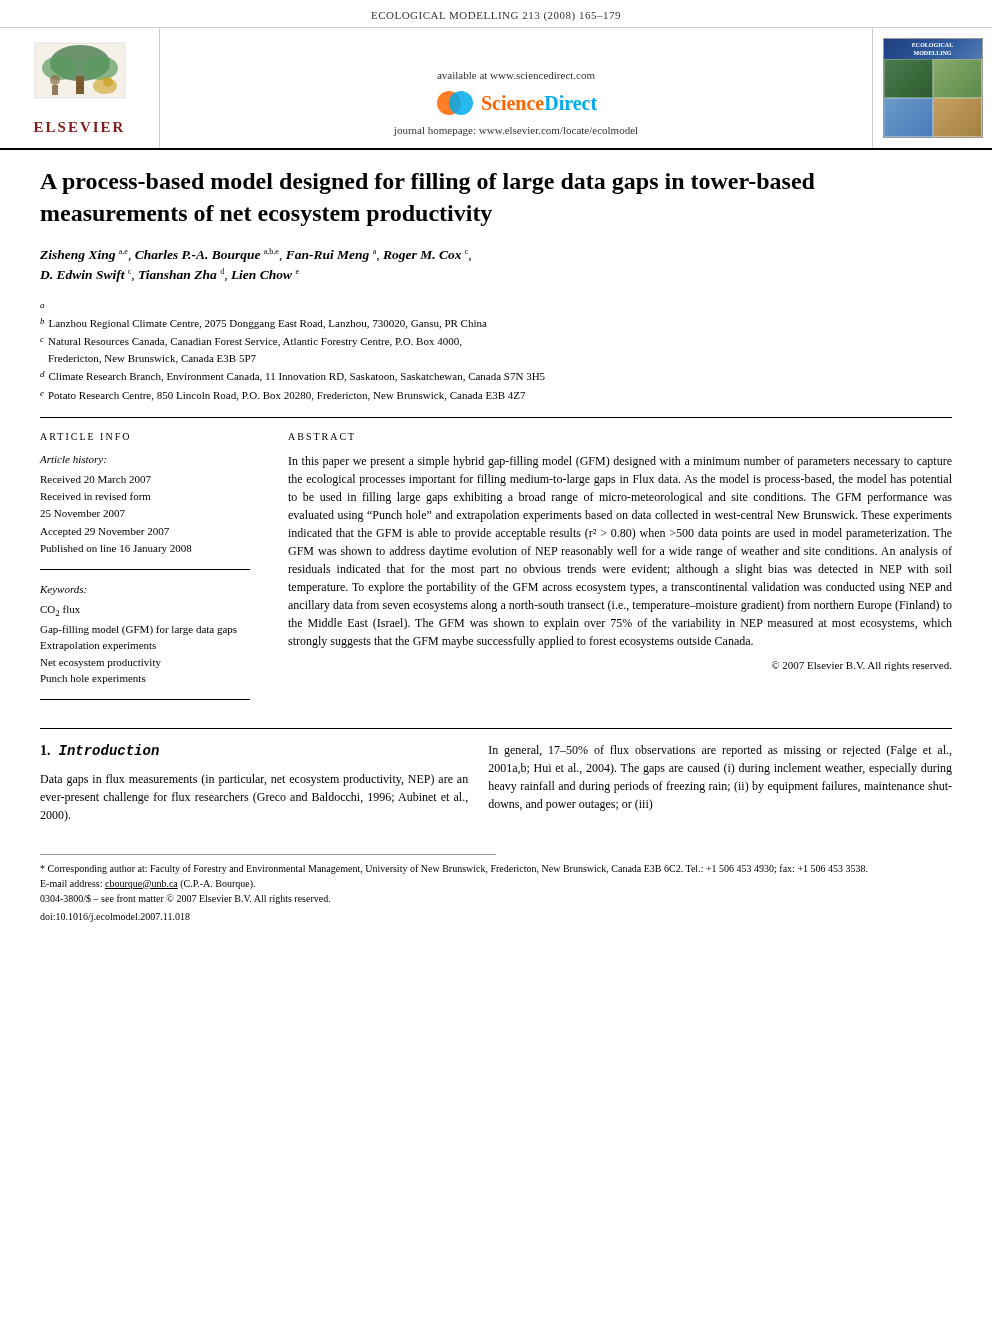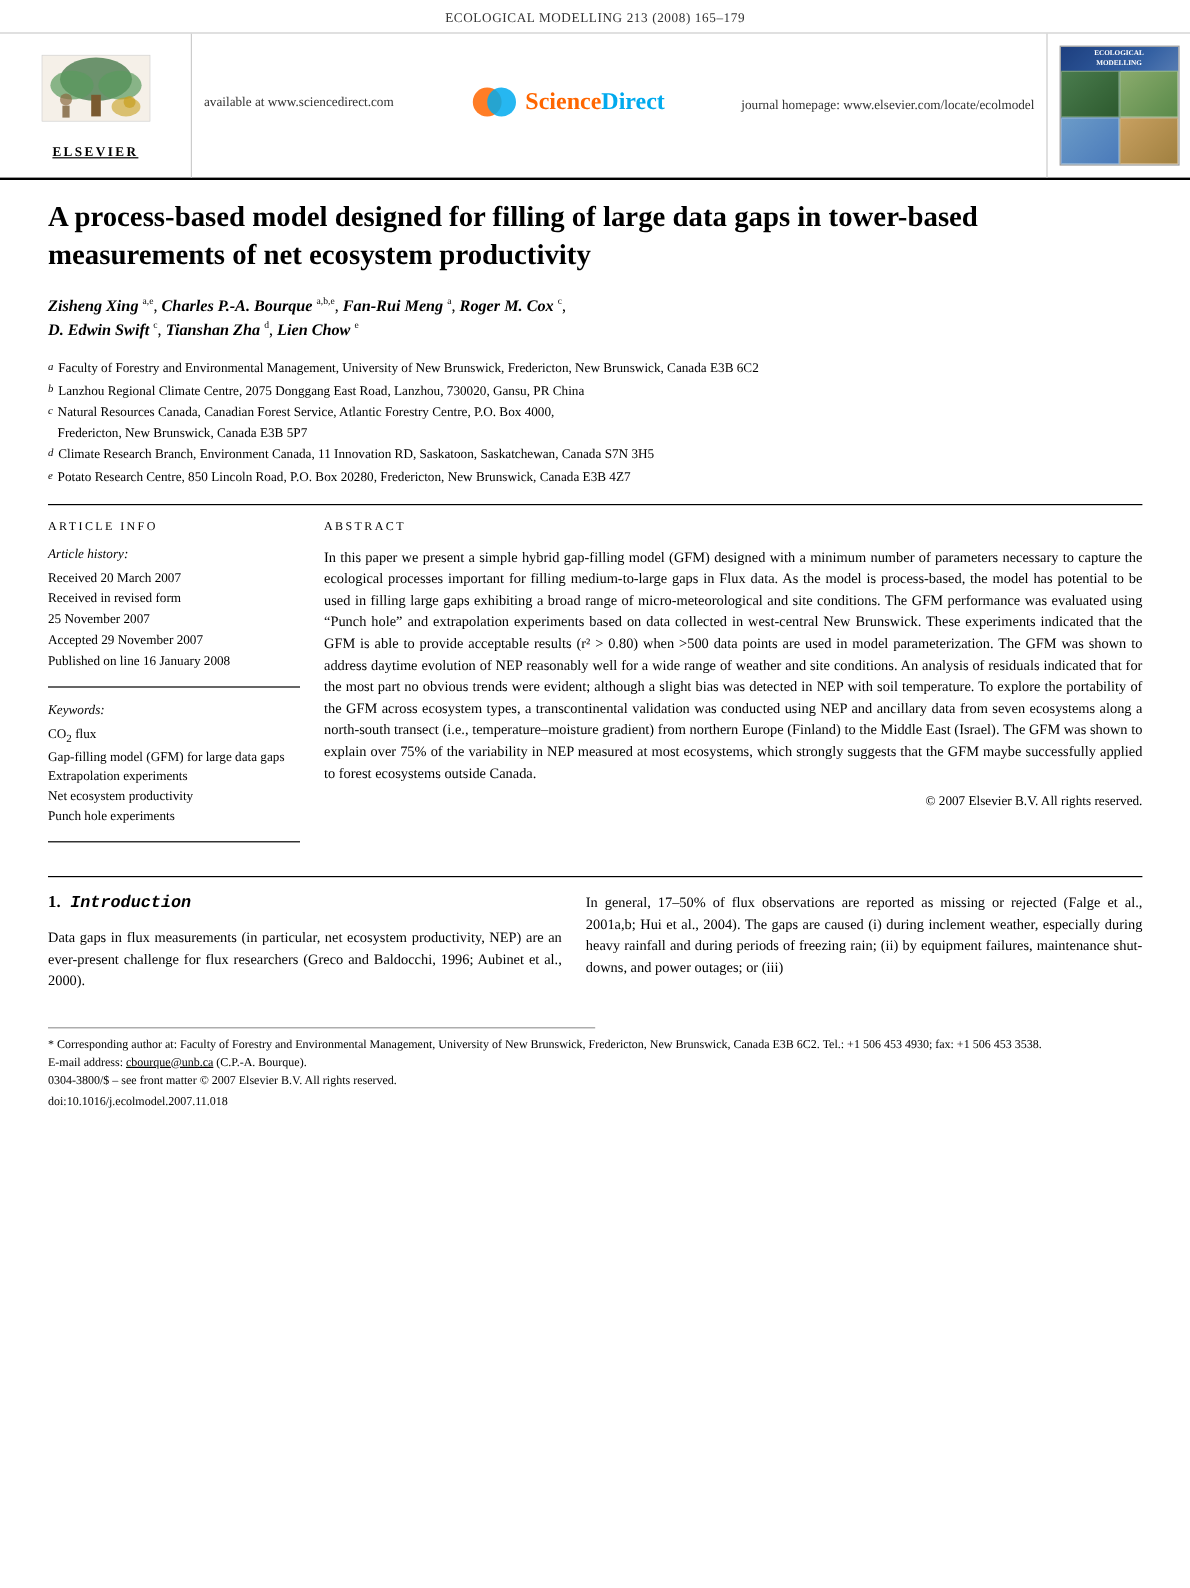--- a/index.html
+++ b/index.html
@@ -47,34 +47,33 @@
       justify-content: center;
       padding: 10px;
     }
 
     .elsevier-tree-svg {
       width: 100px;
       height: 75px;
     }
 
     .elsevier-label {
-      font-size: 11px;
+      font-size: 15px;
       font-weight: bold;
       letter-spacing: 2px;
-      color: #000000;
+      color: #7f1d1d;
       margin-top: 4px;
-      text-decoration: underline;
     }
 
     .center-header-box {
       flex: 1;
       display: flex;
-      flex-direction: row;
+      flex-direction: column;
       align-items: center;
-      justify-content: space-between;
+      justify-content: flex-end;
       padding: 10px;
     }
 
     .available-text {
       font-size: 11px;
       color: #333;
       margin-bottom: 6px;
     }
 
     .sciencedirect-logo {
@@ -191,21 +190,21 @@
 
     .divider-line {
       border: none;
       border-top: 1px solid #000;
       margin: 12px 0;
     }
 
     
     .two-col {
       display: flex;
-      gap: 20px;
+      gap: 38px;
       margin-top: 6px;
     }
 
     .left-col {
       width: 210px;
       flex-shrink: 0;
     }
 
     .right-col {
       flex: 1;
@@ -397,21 +396,20 @@
       <em>Fan-Rui Meng</em> <sup>a</sup>,
       <em>Roger M. Cox</em> <sup>c</sup>,<br>
       <em>D. Edwin Swift</em> <sup>c</sup>,
       <em>Tianshan Zha</em> <sup>d</sup>,
       <em>Lien Chow</em> <sup>e</sup>
     </div>
 
     <div class="affiliations">
       <div class="affiliation-item">
         <span class="aff-superscript">a</span>
-        <span>Faculty of Forestry and Environmental Management, University of New Brunswick, Fredericton, New Brunswick, Canada E3B 6C2</span>
       </div>
       <div class="affiliation-item">
         <span class="aff-superscript">b</span>
         <span>Lanzhou Regional Climate Centre, 2075 Donggang East Road, Lanzhou, 730020, Gansu, PR China</span>
       </div>
       <div class="affiliation-item">
         <span class="aff-superscript">c</span>
         <span>Natural Resources Canada, Canadian Forest Service, Atlantic Forestry Centre, P.O. Box 4000,<br>Fredericton, New Brunswick, Canada E3B 5P7</span>
       </div>
       <div class="affiliation-item">

